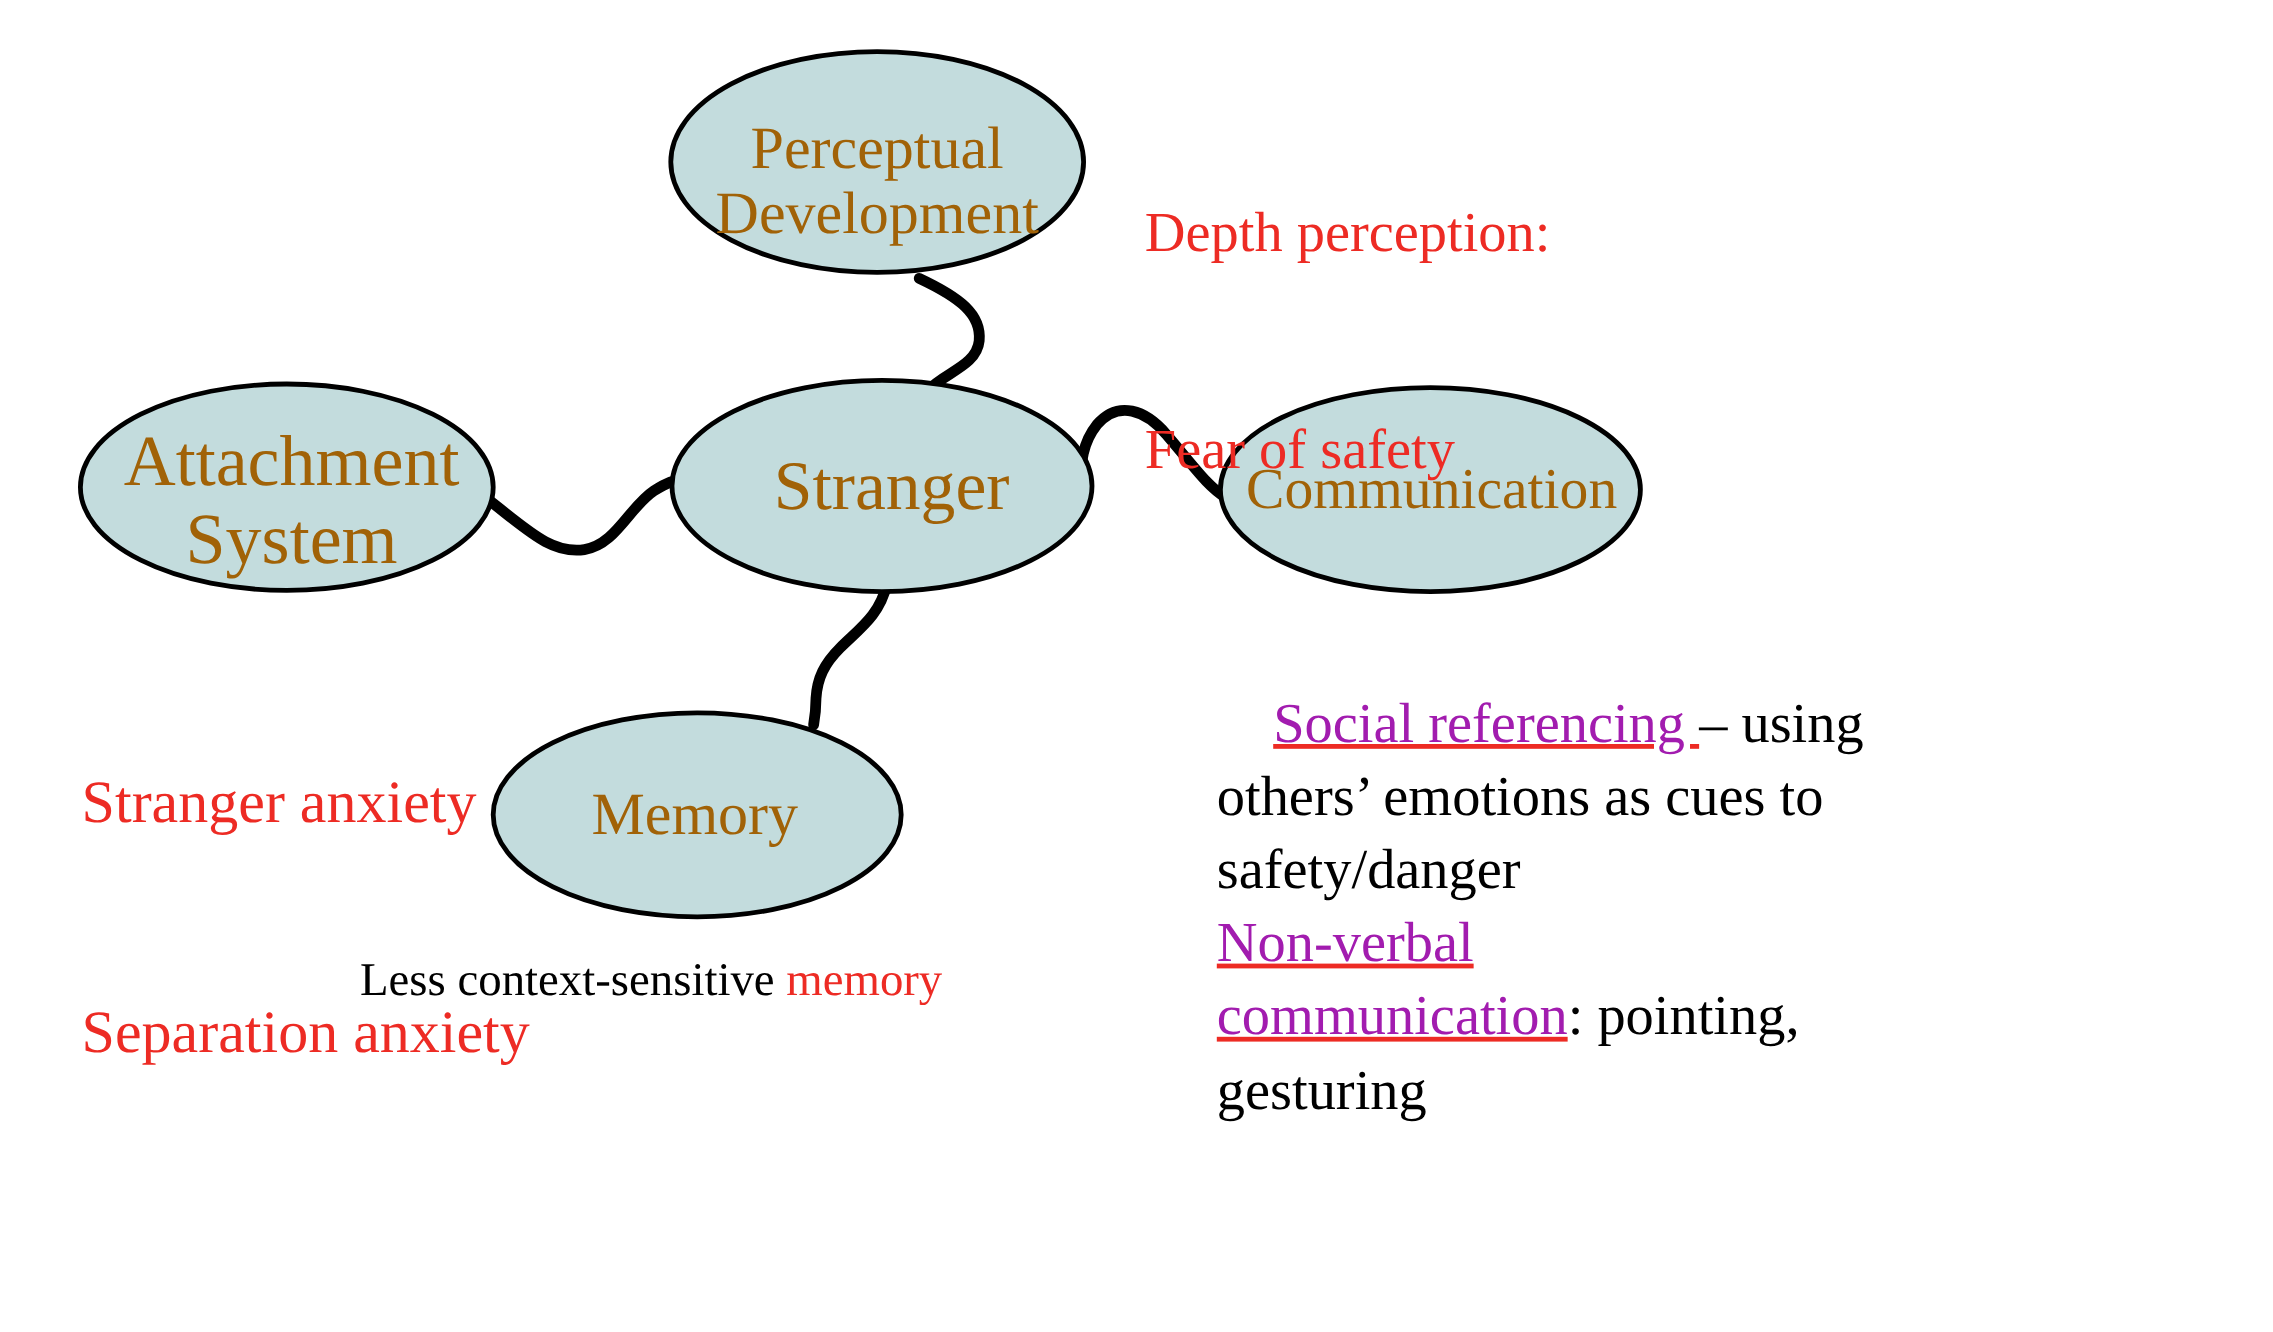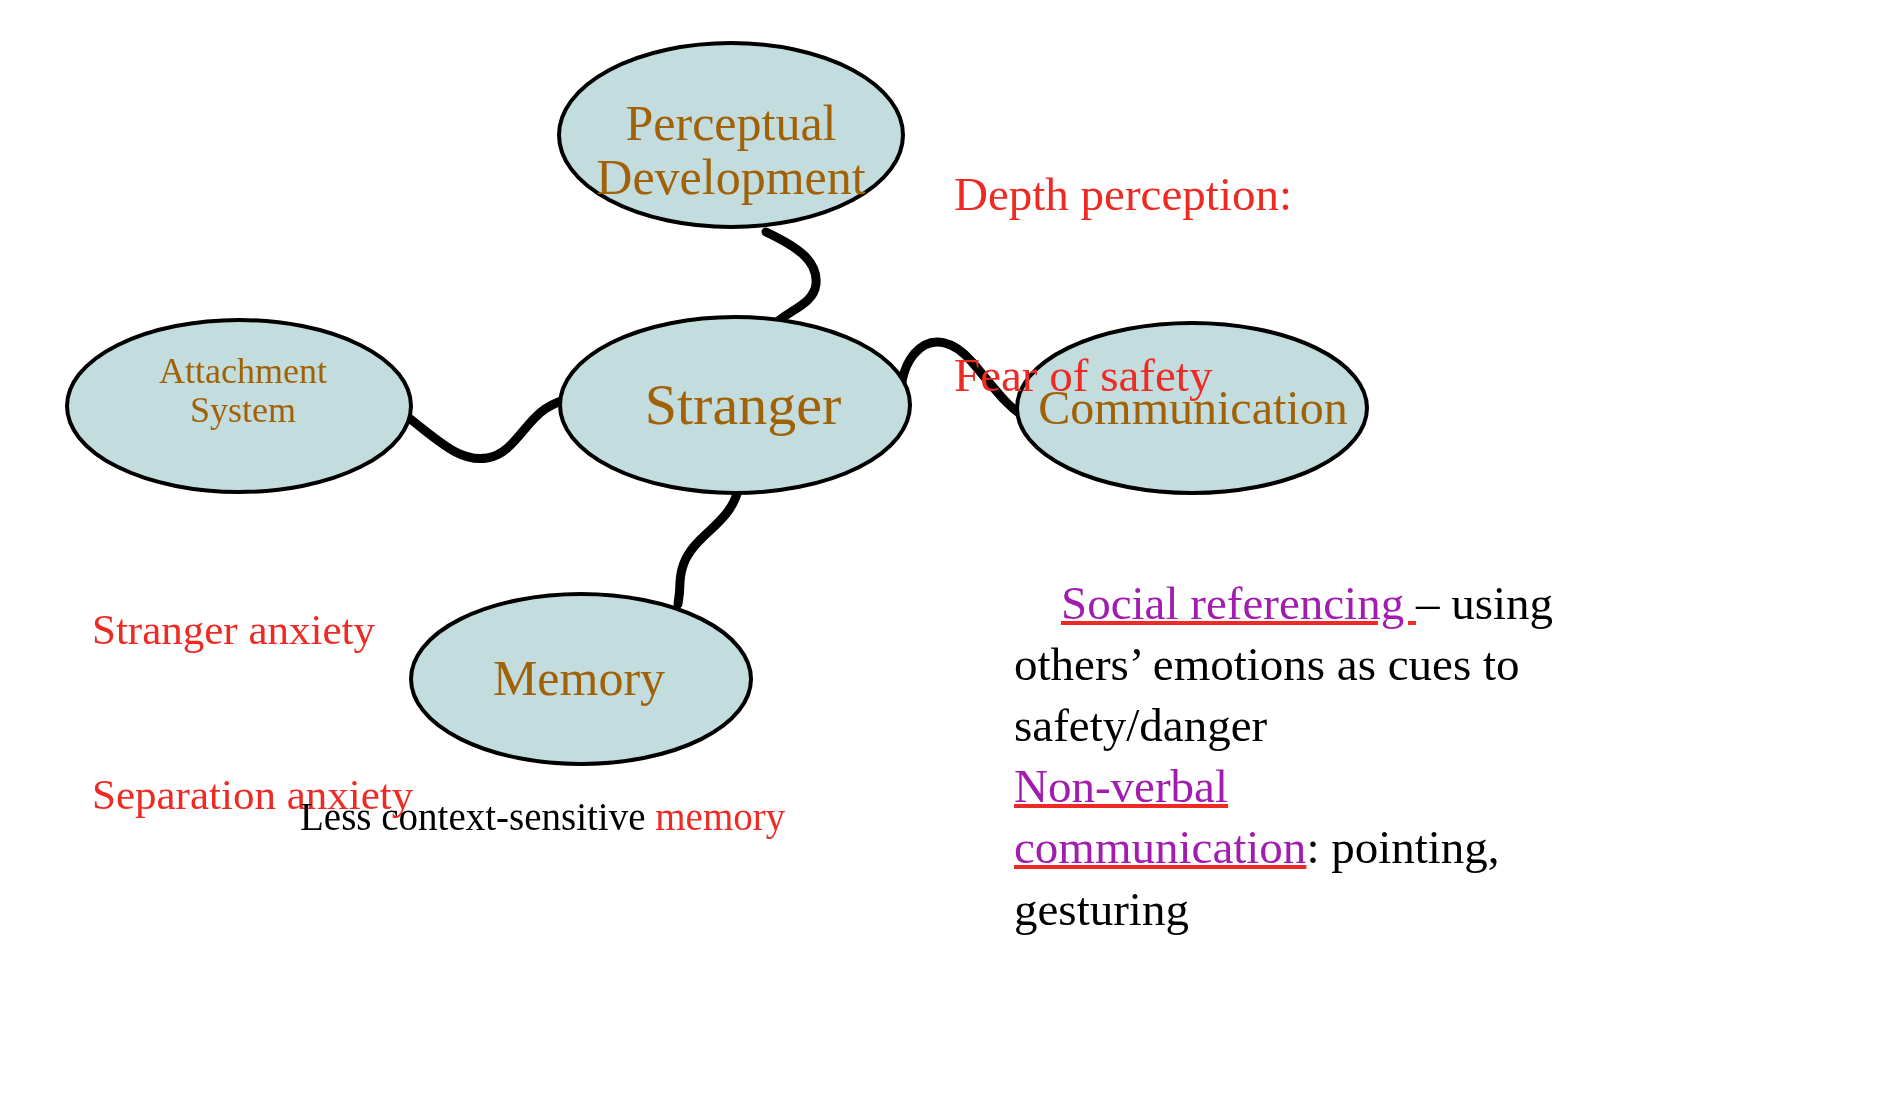--- a/index.html
+++ b/index.html
@@ -70,21 +70,21 @@
 
   #label-crawling {
     left: 578px; top: 374px;
     width: 330px;
     font-size: 58px;
   }
 
   #label-attachment {
     left: 78px; top: 352px;
     width: 330px;
-    font-size: 36px;
+    font-size: 60px;
   }
 
   #label-communication {
     left: 1018px; top: 382px;
     width: 350px;
     font-size: 48px;
   }
 
   #label-memory {
     left: 414px; top: 651px;
@@ -94,25 +94,24 @@
 
   #ann-depth {
     left: 910px; top: 44px;
     width: 430px;
     font-size: 47px;
     line-height: 1.28;
     margin-left: 44px;
   }
 
   #ann-anxiety {
-    left: 68px; top: 492px;
+    left: 68px; top: 508px;
     width: 460px;
-    font-size: 43px;
+    font-size: 50px;
     line-height: 1.28;
-    margin-left: 24px;
   }
 
   #ann-memory {
     left: 300px; top: 795px;
     width: 640px;
     font-size: 39px;
     white-space: nowrap;
   }
 
   #ann-social {

